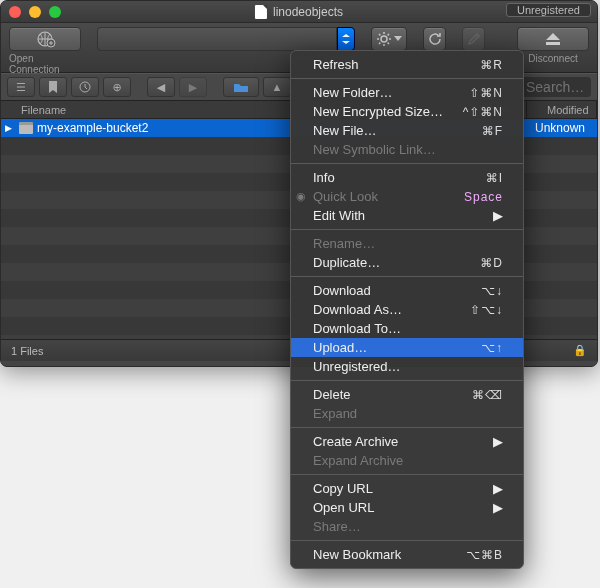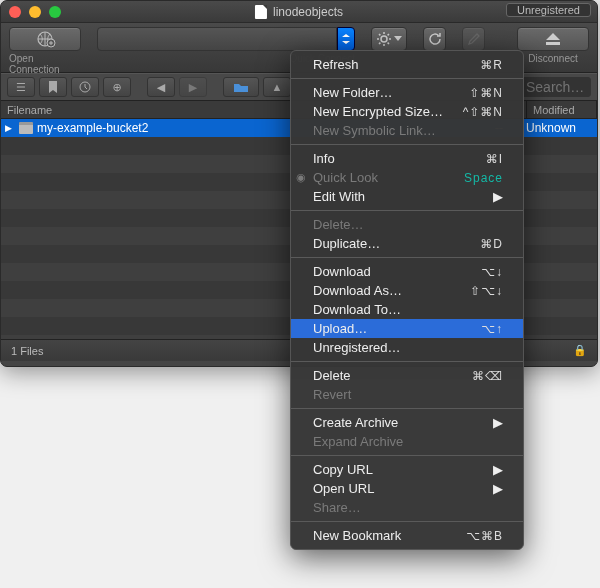--- a/index.html
+++ b/index.html
@@ -20,44 +20,44 @@
 .tb-btn.wide { width: 72px; }
 .tb-label { color: #999; font-size: 10px; }
 .spacer { flex: 1; }
 .dropdown-btn { width: 18px; height: 24px; background: linear-gradient(#0a84ff,#0060df); border-radius: 0 4px 4px 0; display: flex; align-items: center; justify-content: center; color: #fff; border: 1px solid #003; }
 .dropdown-field { width: 240px; height: 24px; background: linear-gradient(#555,#444); border-radius: 4px 0 0 4px; border: 1px solid #333; }
 .gear-btn { display:flex; }
 .iconrow { height: 28px; background: #484848; border-top: 1px solid #555; border-bottom: 1px solid #222; display: flex; align-items: center; padding: 0 6px; gap: 4px; }
 .ir-btn { width: 28px; height: 20px; background: linear-gradient(#555,#444); border: 1px solid #333; border-radius: 3px; display: flex; align-items: center; justify-content: center; color: #aaa; font-size: 11px; }
 .ir-sep { width: 8px; }
 .headers { height: 18px; background: #3a3a3a; display: flex; font-size: 11px; color: #aaa; border-bottom: 1px solid #222; }
-.hcol { padding: 2px 6px; border-right: 1px solid #222; display: flex; align-items: center; }
+.hcol { padding: 2px 20px; border-right: 1px solid #222; display: flex; align-items: center; }
 .hcol.fn { flex: 1; }
 .hcol.sz { width: 60px; }
 .hcol.md { width: 70px; }
 .rows { background: #3f3f3f; height: 220px; overflow: hidden; }
 .row { height: 18px; display: flex; align-items: center; font-size: 12px; padding: 0 4px; }
 .row.sel { background: #0a65d0; color: #fff; }
 .row .arrow { width: 10px; color: #fff; font-size: 9px; }
 .row .bucket-icon { width: 14px; height: 12px; background: #888; border-radius: 1px; margin: 0 4px; border-top: 3px solid #666; }
 .row.sel .bucket-icon { background: #bbb; border-top-color: #999; }
 .row .txt { flex: 1; }
 .row .sz { width: 60px; text-align: right; padding-right: 8px; }
-.row .md { width: 70px; padding-left: 3px; margin-left: 12px; }
+.row .md { width: 70px; padding-left: 12px; margin-left: 12px; }
 .row.alt { background: #383838; }
 .statusbar { height: 22px; background: linear-gradient(#444,#393939); border-top: 1px solid #222; display: flex; align-items: center; padding: 0 10px; color: #bbb; font-size: 11px; }
 .statusbar .lock { margin-left: auto; }
 
 
 .menu { position: absolute; left: 290px; top: 50px; width: 234px; background: rgba(54,54,54,0.98); border-radius: 6px; box-shadow: 0 8px 30px rgba(0,0,0,0.6); border: 1px solid #555; padding: 4px 0; }
 .mi { height: 19px; display: flex; align-items: center; padding: 0 20px 0 22px; font-size: 13px; color: #eee; position: relative; }
 .mi.dis { color: #7a7a7a; }
 .mi.hl { background: #2b6cd9; gap: 33px; }
 .mi .sc { margin-left: auto; font-size: 12px; letter-spacing: 1px; color:#ddd; }
-.mi.dis .sc { color:#14b8a6; }
+.mi.dis .sc { color:#f0abfc; }
 .mi .sub { margin-left: auto; }
 .sep { height: 1px; background: #5a5a5a; margin: 4px 0; }
 .mi .pre-icon { position:absolute; left:5px; font-size:11px; color:#7a7a7a; }
 svg { display: block; }
 </style>
 </head>
 <body>
 
 <div class="window">
   <div class="titlebar">
@@ -195,40 +195,44 @@
     </div>
     <div class="sep"></div>
     <div class="mi">
       <span>New Folder…</span>
       <span class="sc">⇧⌘N</span>
     </div>
     <div class="mi">
       <span>New Encrypted Size…</span>
       <span class="sc">^⇧⌘N</span>
     </div>
+    <div class="mi">
+      <span>New File…</span>
+      <span class="sc">⌘F</span>
+    </div>
     <div class="mi dis">
       <span>New Symbolic Link…</span>
     </div>
     <div class="sep"></div>
     <div class="mi">
       <span>Info</span>
       <span class="sc">⌘I</span>
     </div>
     <div class="mi dis">
       <span class="pre-icon">◉</span>
       <span>Quick Look</span>
       <span class="sc">Space</span>
     </div>
     <div class="mi">
       <span>Edit With</span>
       <span class="sub">▶</span>
     </div>
     <div class="sep"></div>
     <div class="mi dis">
-      <span>Delete…</span>
+      <span>Rename…</span>
     </div>
     <div class="mi">
       <span>Duplicate…</span>
       <span class="sc">⌘D</span>
     </div>
     <div class="sep"></div>
     <div class="mi">
       <span>Download</span>
       <span class="sc">⌥↓</span>
     </div>
@@ -245,21 +249,21 @@
     </div>
     <div class="mi">
       <span>Unregistered…</span>
     </div>
     <div class="sep"></div>
     <div class="mi">
       <span>Delete</span>
       <span class="sc">⌘⌫</span>
     </div>
     <div class="mi dis">
-      <span>Revert</span>
+      <span>Expand</span>
     </div>
     <div class="sep"></div>
     <div class="mi">
       <span>Create Archive</span>
       <span class="sub">▶</span>
     </div>
     <div class="mi dis">
       <span>Expand Archive</span>
     </div>
     <div class="sep"></div>

